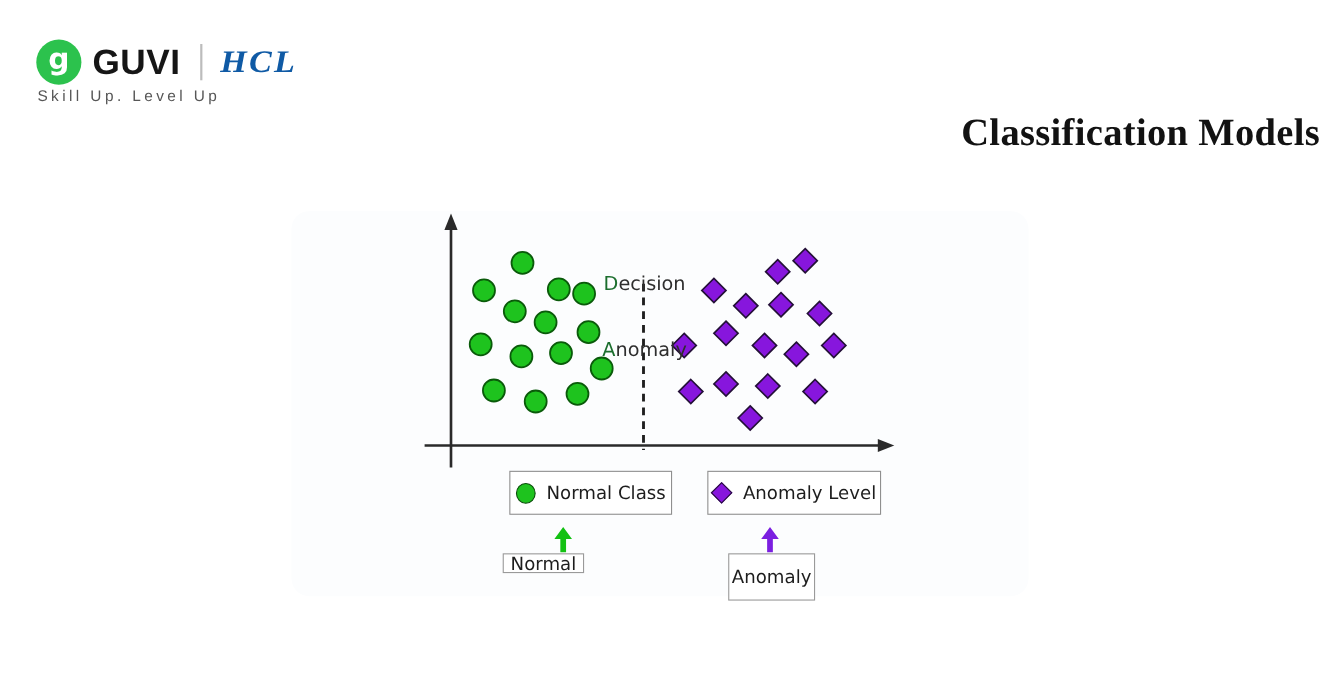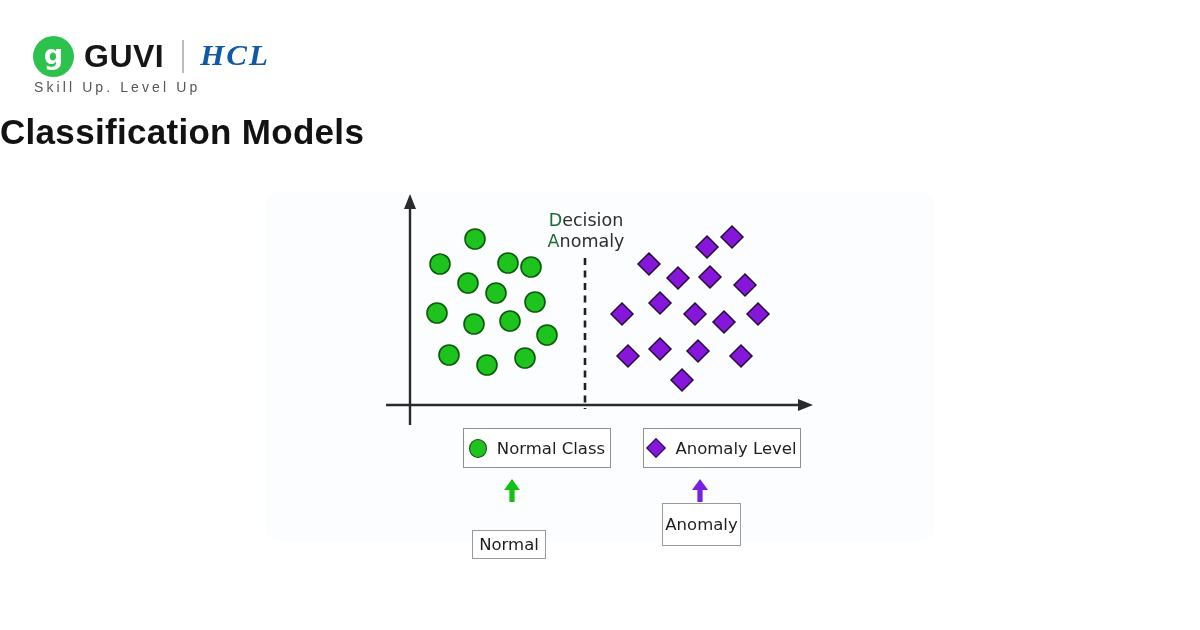--- a/index.html
+++ b/index.html
@@ -28,37 +28,38 @@
     font-family:"Liberation Serif",serif;font-style:italic;font-weight:900;
     font-size:31px;letter-spacing:2px;transform:scaleY(0.92);
   }
   .tagline{
     position:absolute;left:34px;top:79px;
     font-size:14px;font-weight:400;color:#565656;letter-spacing:3.1px;
     font-family:"Liberation Sans",sans-serif;
   }
   
   .page-title{
-    position:absolute;left:0;top:112px;width:1200px;text-align:left;
-    font-family:Liberation Sans, sans-serif;font-weight:800;
+    position:absolute;left:0;top:101px;width:1200px;text-align:right;
+    font-family:Liberation Serif, serif;font-weight:800;
     font-size:35px;color:#121212;letter-spacing:0.3px;
   }
   
   .diagram-panel{
     position:absolute;left:265px;top:192px;width:670px;height:350px;
     background:#fcfdfe;border-radius:16px;
   }
   #diagram-svg{position:absolute;left:0;top:0;pointer-events:none;}
   
   .db-label{
     position:absolute;left:521px;top:210px;width:130px;text-align:center;
   }
   .db-line{
     font-size:17.5px;line-height:20.5px;color:#2e2e2e;
     font-family:"DejaVu Sans",sans-serif;
+    margin-top:39px;
   }
   .db-line::first-letter{color:#1b6e2d;}
   
   .legend-box{
     position:absolute;height:40px;box-sizing:border-box;
     background:#ffffff;border:1.5px solid #8f8f8f;
     display:flex;align-items:center;justify-content:center;gap:10px;margin-left:25px;
   }
   .legend-box.normal{left:438px;top:428px;width:148px;}
   .legend-box.anomaly{left:618px;top:428px;width:158px;}
@@ -71,21 +72,21 @@
     border:1.5px solid #241038;box-sizing:border-box;flex:0 0 auto;margin:0 2px;
   }
   .legend-label{font-size:16.5px;color:#1d1d1d;white-space:nowrap;}
   
   .callout-box{
     position:absolute;box-sizing:border-box;background:#ffffff;
     border:1.5px solid #9a9a9a;
     display:flex;align-items:center;justify-content:center;
     font-size:16.5px;color:#1d1d1d;
   }
-  .callout-box.normal{left:472px;top:503px;width:74px;height:29px;margin-top:27px;}
+  .callout-box.normal{left:457px;top:503px;width:74px;height:18px;}
   .callout-box.anomaly{left:662px;top:503px;width:79px;height:43px;}
 </style>
 </head>
 <body>
 
 <div class="logo-row">
   <div class="logo-badge" style="background: rgb(44, 194, 77);">g</div>
   <div class="brand-text">GUVI</div>
   <div class="logo-divider"></div>
   <div class="partner-text" style="color: rgb(15, 90, 165);">HCL</div>

